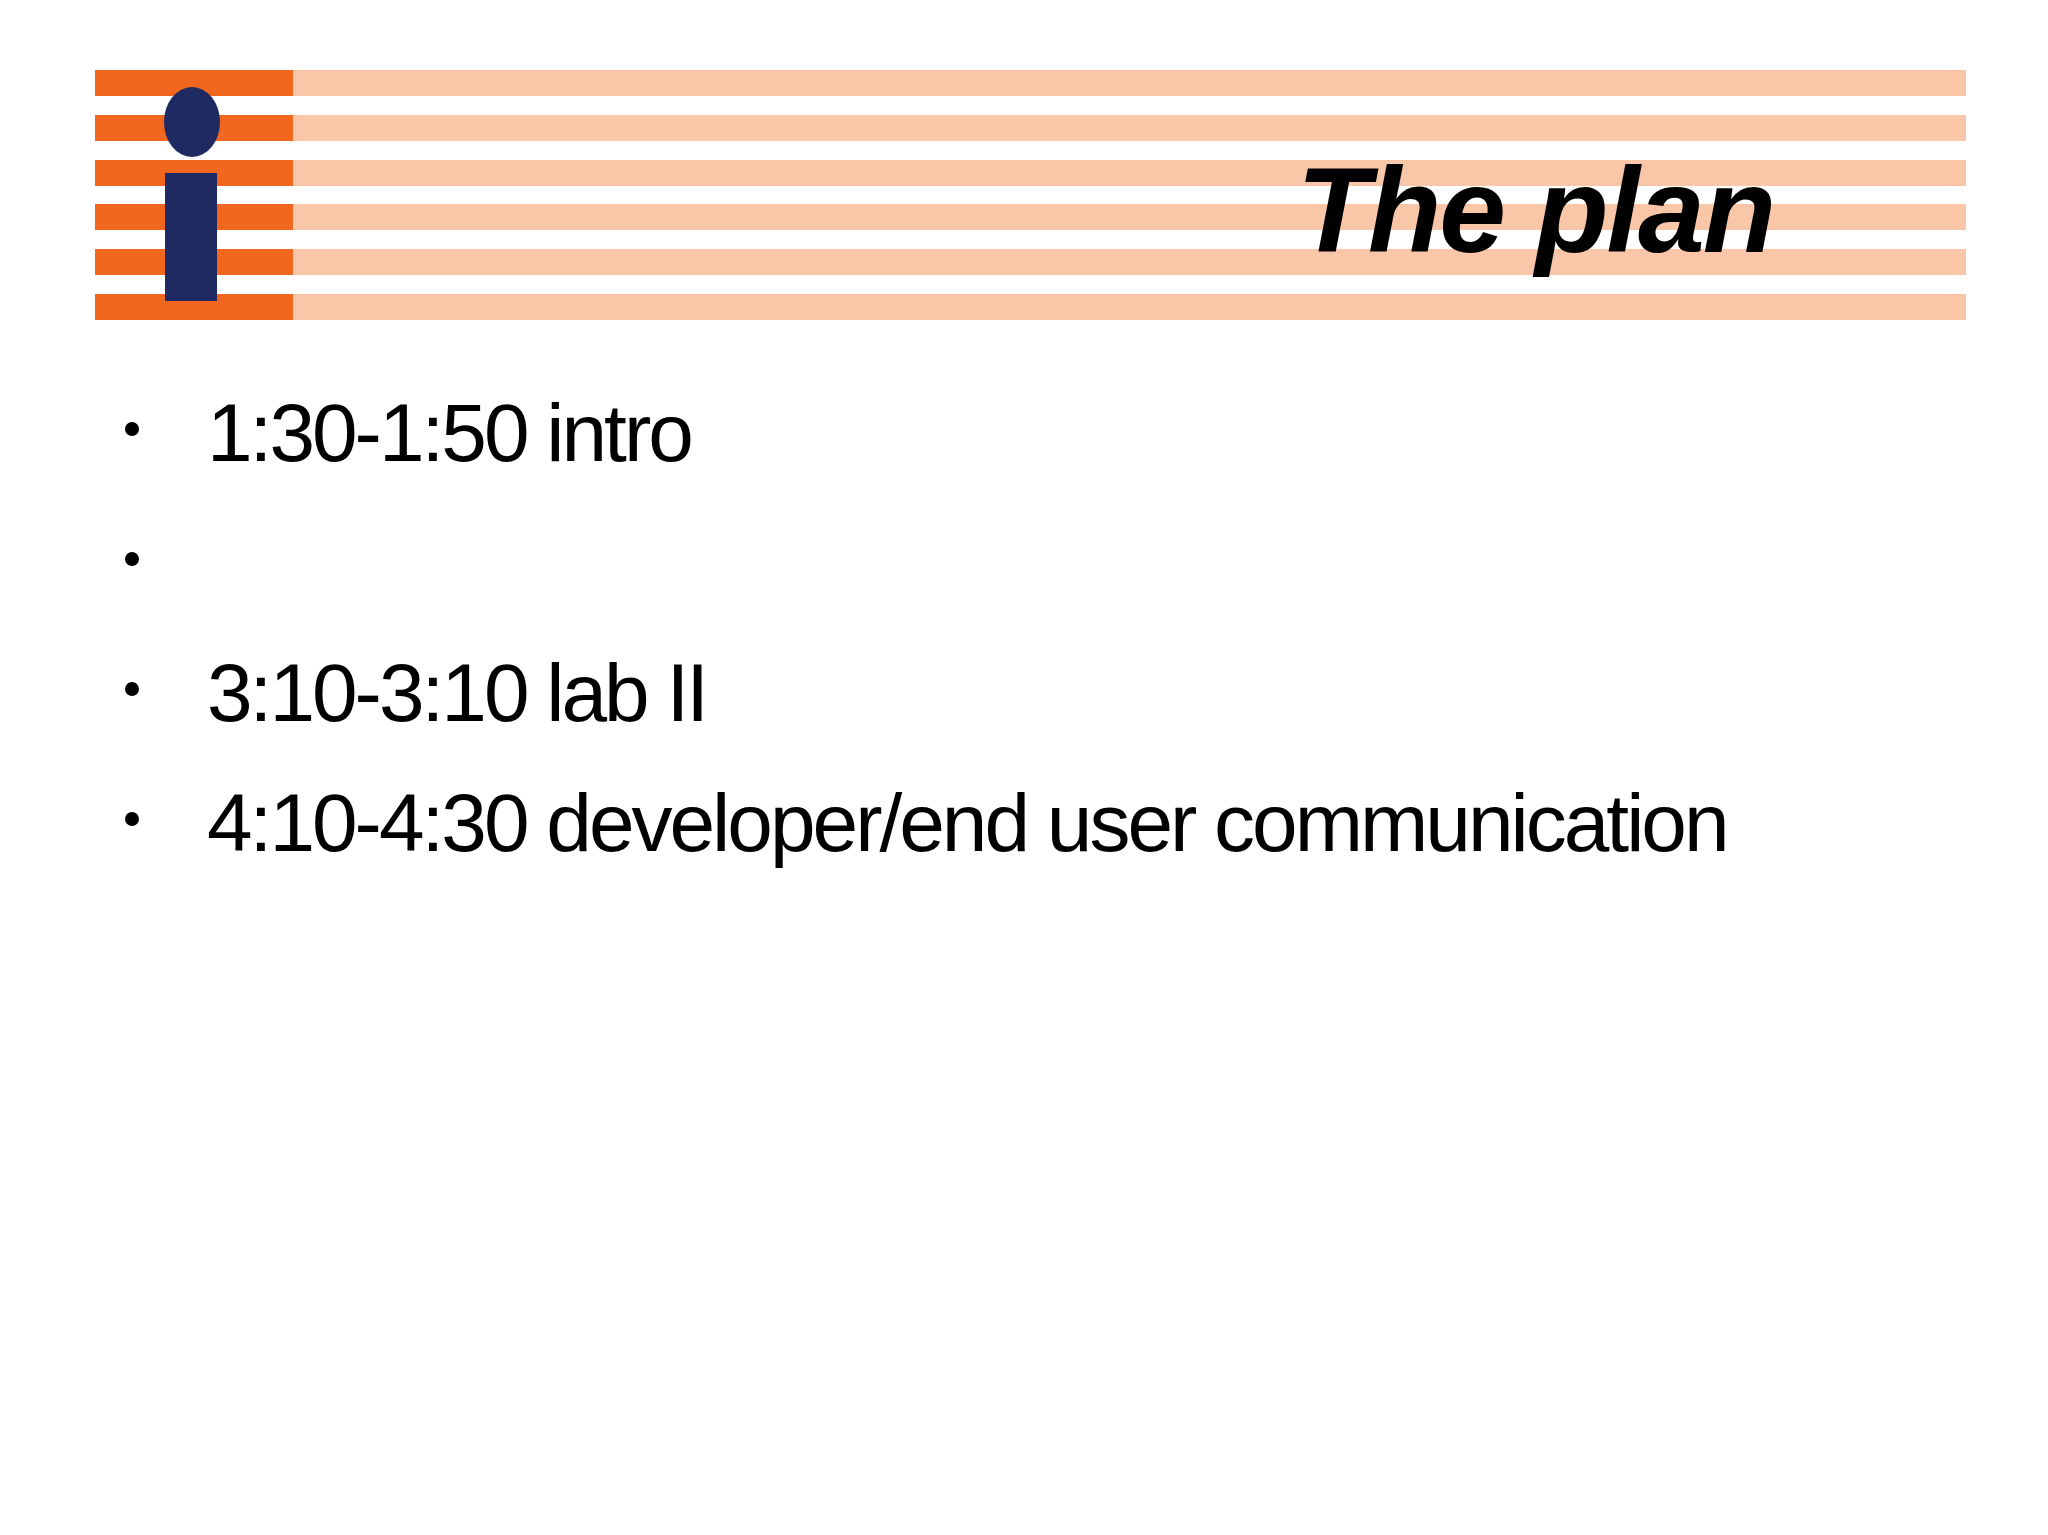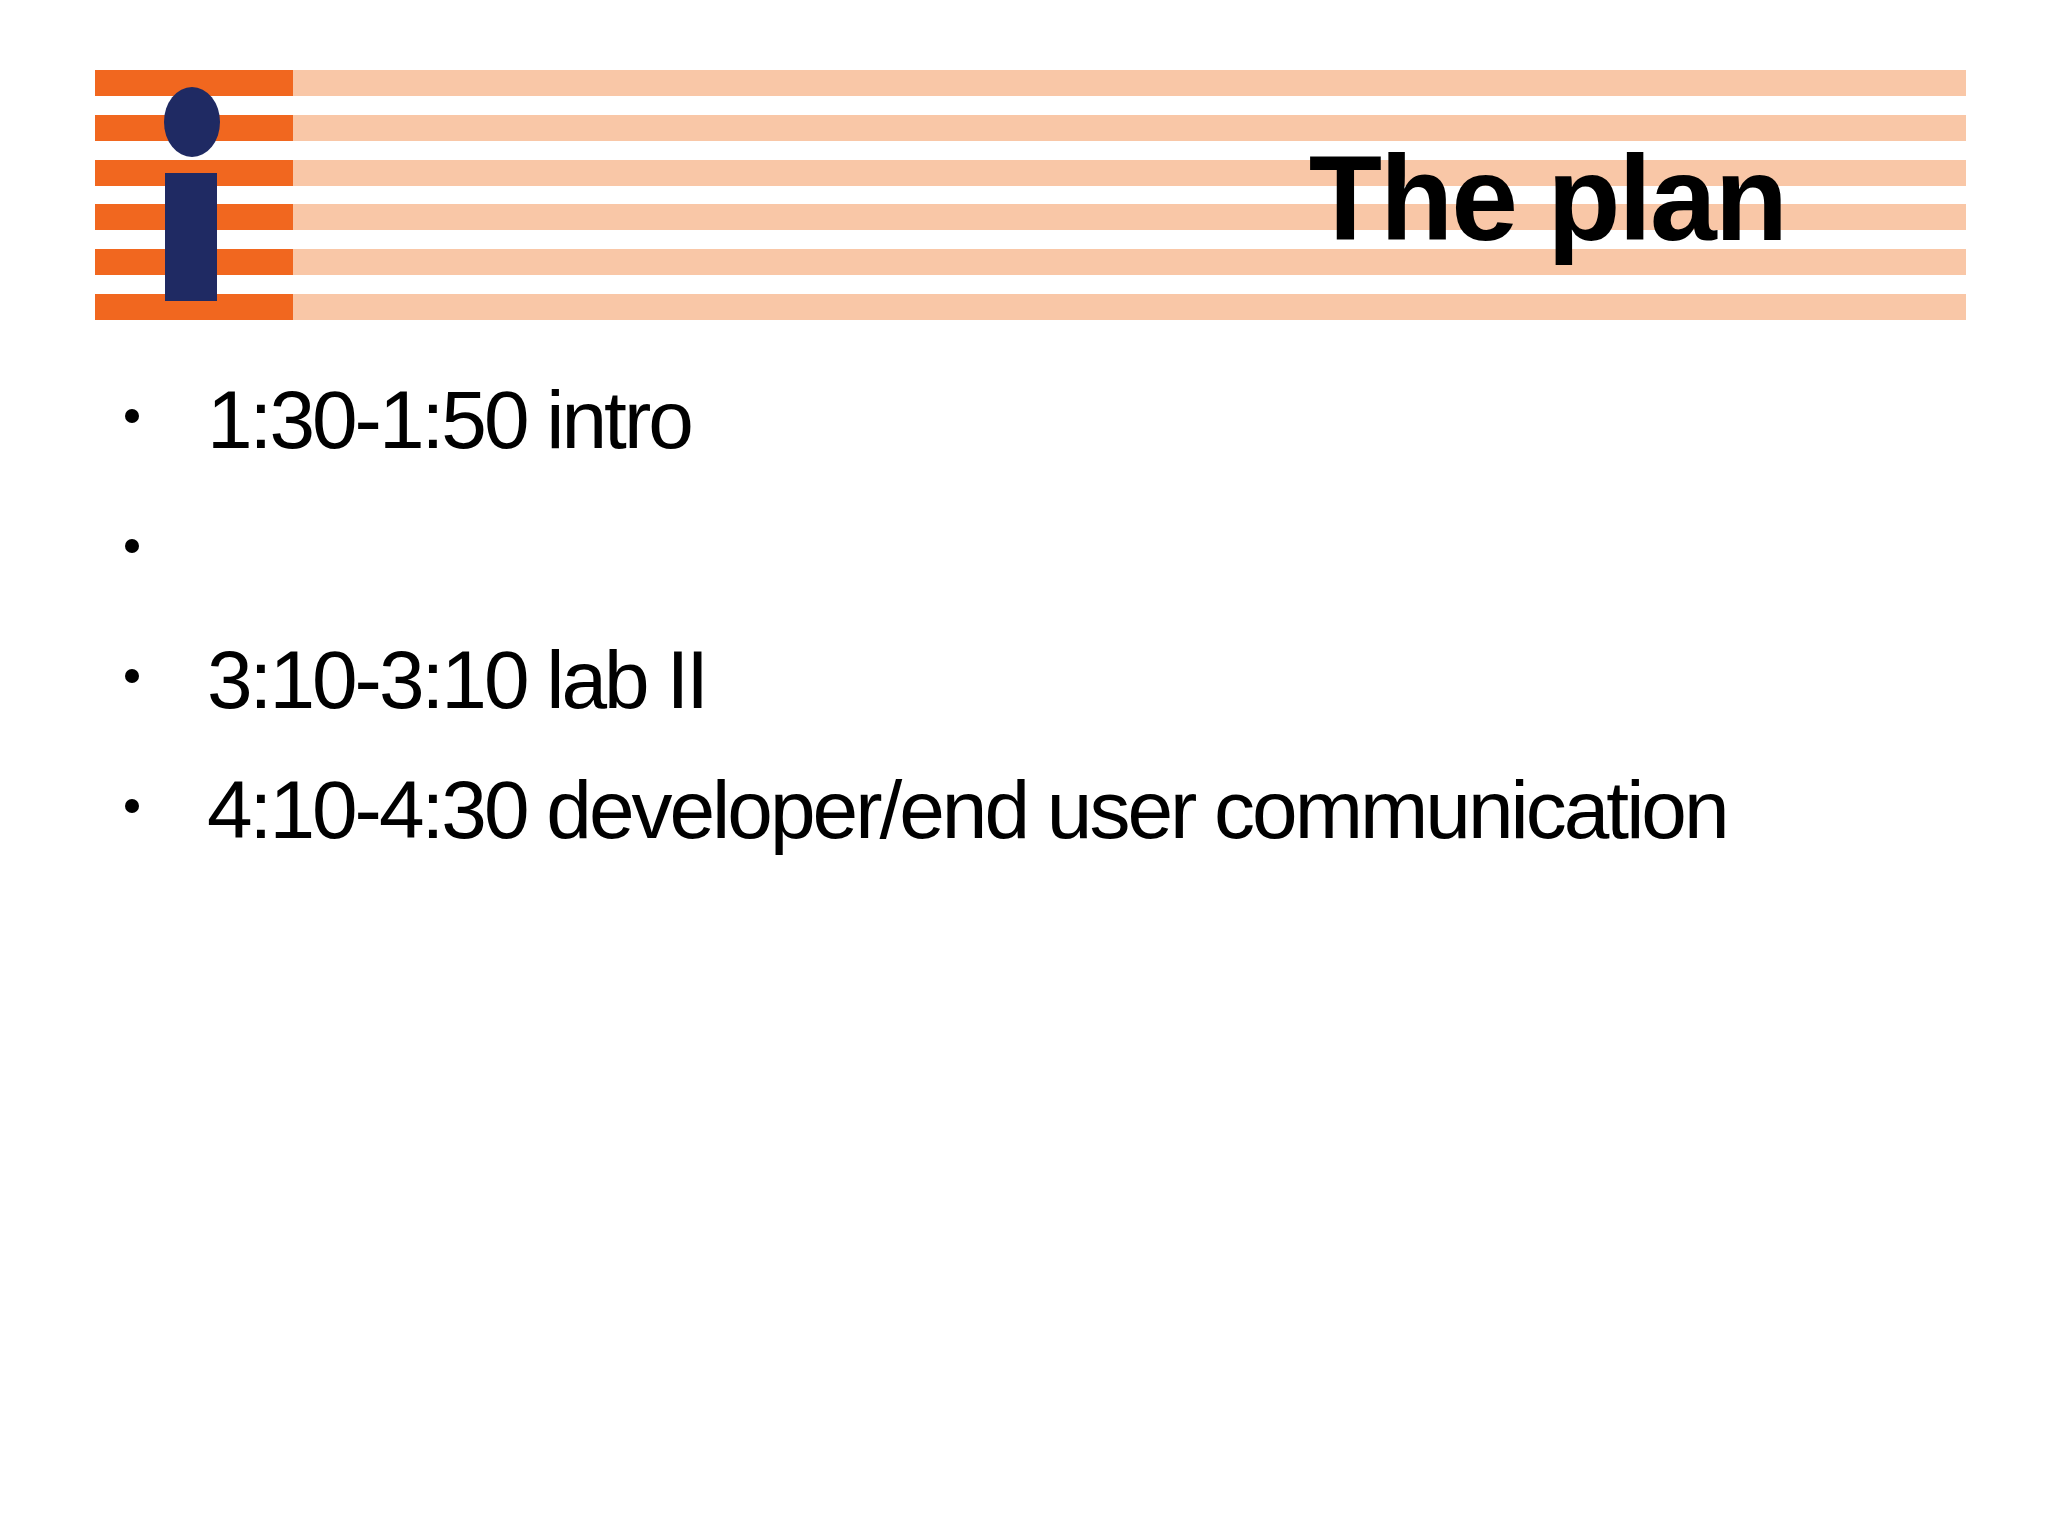--- a/index.html
+++ b/index.html
@@ -57,33 +57,34 @@
     top: 173px;
     width: 52px;
     height: 128px;
     background: var(--logo-navy);
   }
   
   .title {
     position: absolute;
     top: 138px;
     right: 262px;
-    margin: 0;
+    margin: 12px;
     font-size: 120px;
     line-height: 1;
     font-weight: bold;
     letter-spacing: -2px;
     color: var(--text);
     white-space: nowrap;
+    font-style: italic;
   }
   
   .bullets {
     position: absolute;
     left: 125px;
-    top: 355px;
+    top: 368px;
     margin: 0;
     padding: 0;
     list-style: none;
   }
   .bullets li {
     height: 130px;
     display: flex;
     align-items: center;
     white-space: nowrap;
   }

